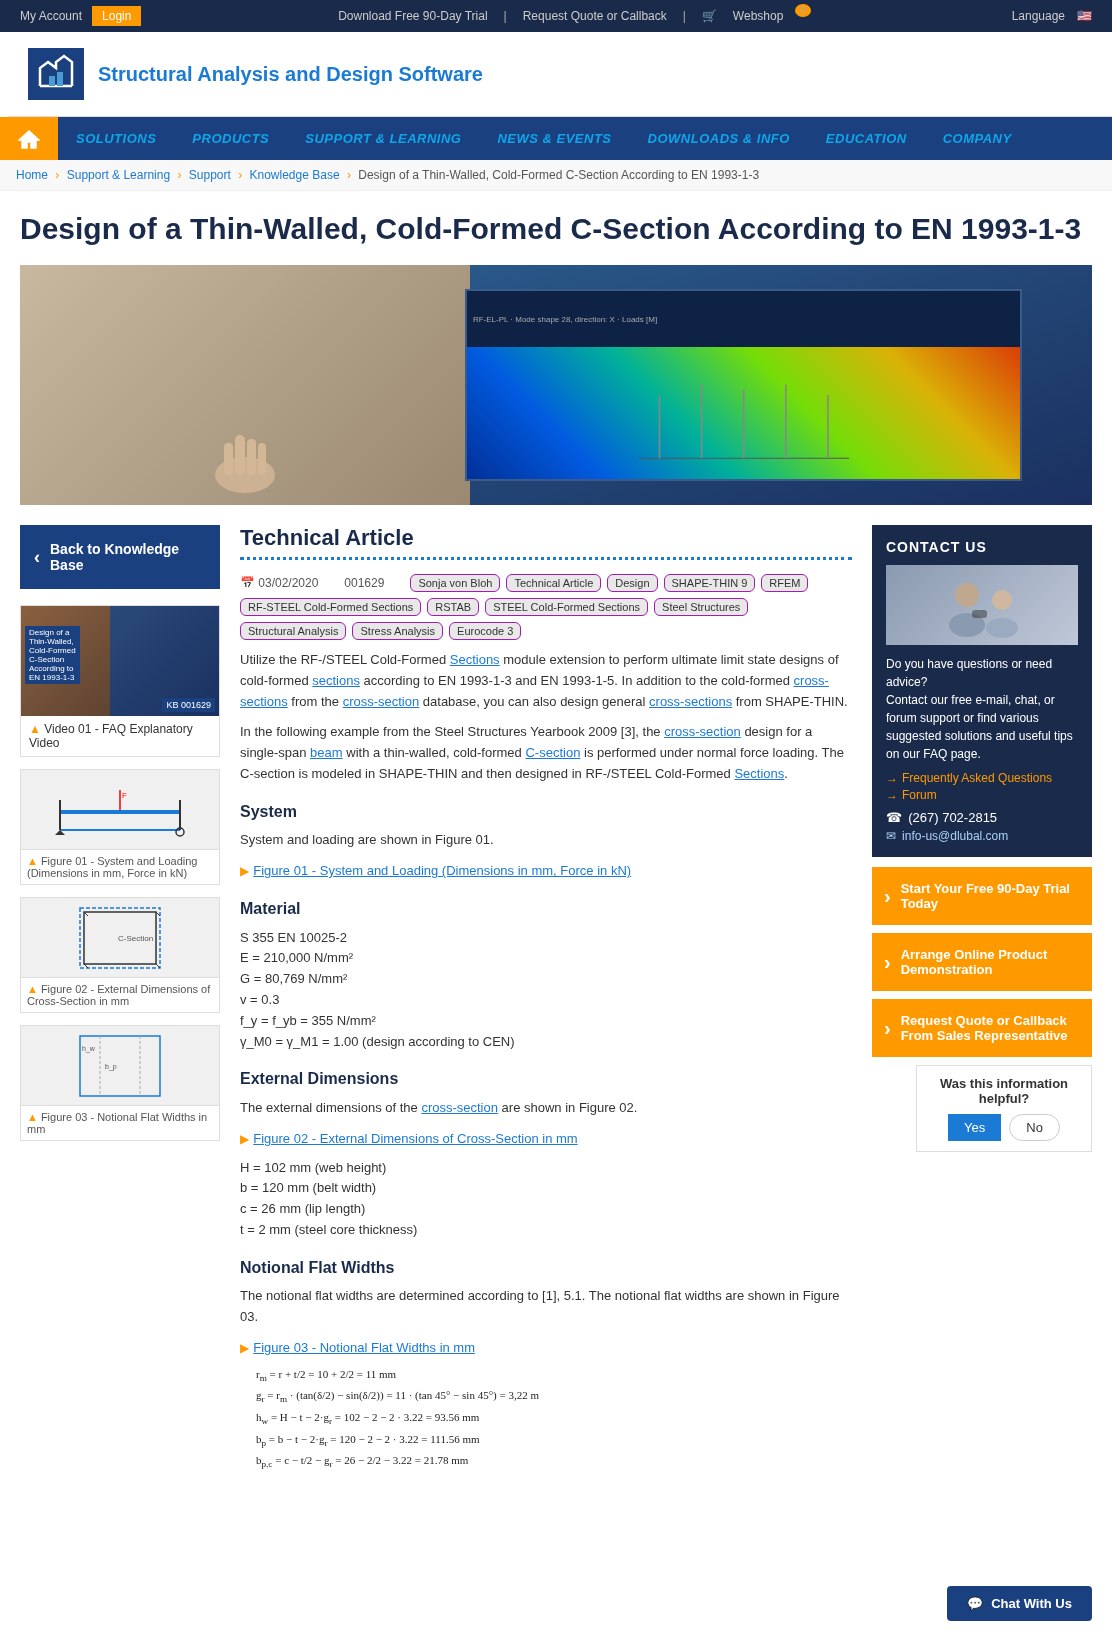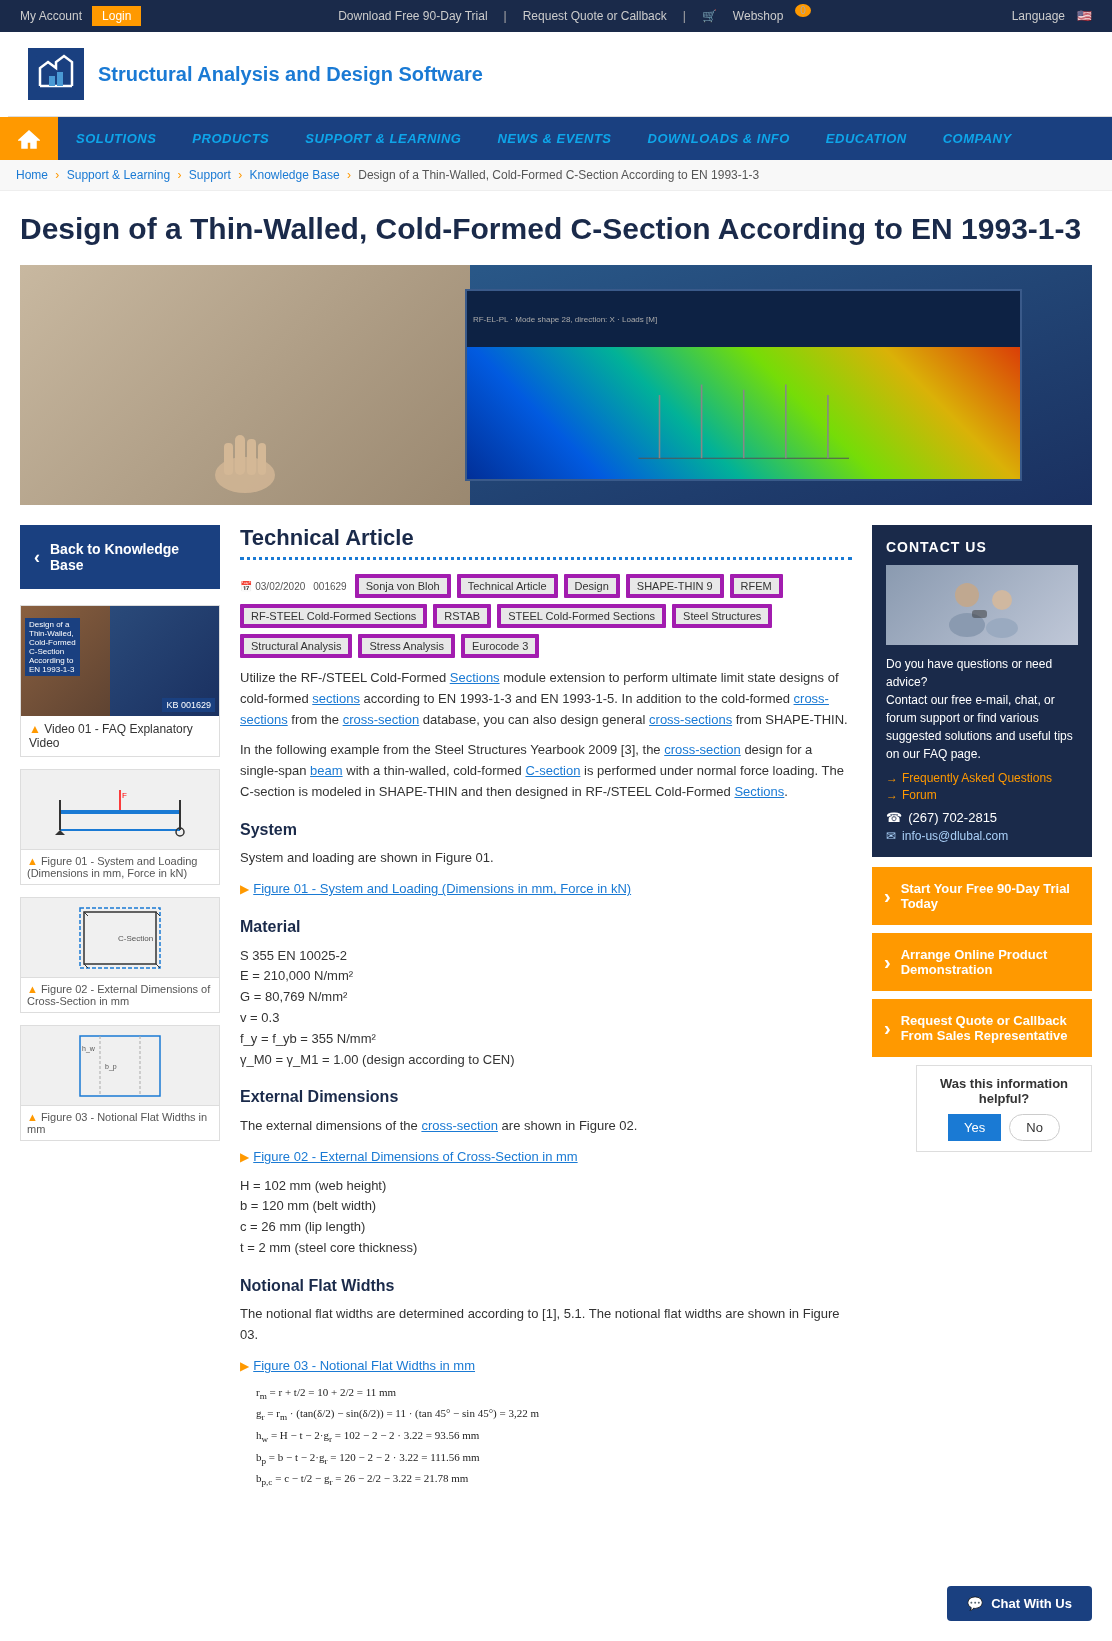--- a/index.html
+++ b/index.html
@@ -227,27 +227,27 @@
     }
     .dot-line {
       border-bottom: 3px dotted #1a7ad4;
       margin-bottom: 14px;
       height: 3px;
       background: repeating-linear-gradient(to right, #1a7ad4 0, #1a7ad4 6px, #f90 6px, #f90 12px);
     }
 
     
     .meta-row { display: flex; flex-wrap: wrap; gap: 6px; margin-bottom: 10px; align-items: center; }
-    .meta-date { color: #555; font-size: 10px; margin-right: 2px; }
+    .meta-date { color: #555; font-size: 12px; margin-right: 20px; }
     .tag {
       background: #e8e8e8;
-      border: 4px solid #a21caf;
+      border: 1px solid #a21caf;
       padding: 2px 7px;
       font-size: 11px;
-      border-radius: 1px;
+      border-radius: 6px;
       color: #333;
     }
 
     
     .article-body { font-size: 13px; line-height: 1.6; }
     .article-body p { margin-bottom: 10px; }
     .article-body a { color: #1a7ad4; text-decoration: underline; }
     .section-title { font-size: 16px; font-weight: bold; margin: 14px 0 6px; color: #1a2a4a; }
     .fig-link { color: #1a4080; font-size: 13px; display: flex; align-items: center; gap: 4px; margin: 6px 0; }
     .fig-link .tri { color: #f90; font-size: 12px; }
@@ -434,21 +434,21 @@
         <span class="arrow">‹</span>
         <span>Back to Knowledge Base</span>
       </div>
 
       <div class="video-thumb">
         <div class="video-thumb-img">
           <div style="position:absolute;left:0;top:0;width:55%;height:100%;background:linear-gradient(135deg,#8a6040,#5a4030);"></div>
           <div style="position:absolute;right:0;top:0;width:55%;height:100%;background:linear-gradient(135deg,#2a4a7a,#1a3060);"></div>
           <div class="play-btn">▶</div>
           <div class="kb-badge">KB 001629</div>
-          <div style="position:absolute;top:12px;left:4px;background:#1a4080;color:#fff;font-size:8px;padding:2px 4px;">
+          <div style="position:absolute;top:20px;left:4px;background:#1a4080;color:#fff;font-size:8px;padding:2px 4px;">
             Design of a<br>Thin-Walled,<br>Cold-Formed<br>C-Section<br>According to<br>EN 1993-1-3
           </div>
         </div>
         <div class="video-thumb-label">
           <span style="color:#f90">▲</span> <span>Video 01 - FAQ Explanatory Video</span>
         </div>
       </div>
 
       <div class="fig-thumb">
         <div class="fig-thumb-img">

